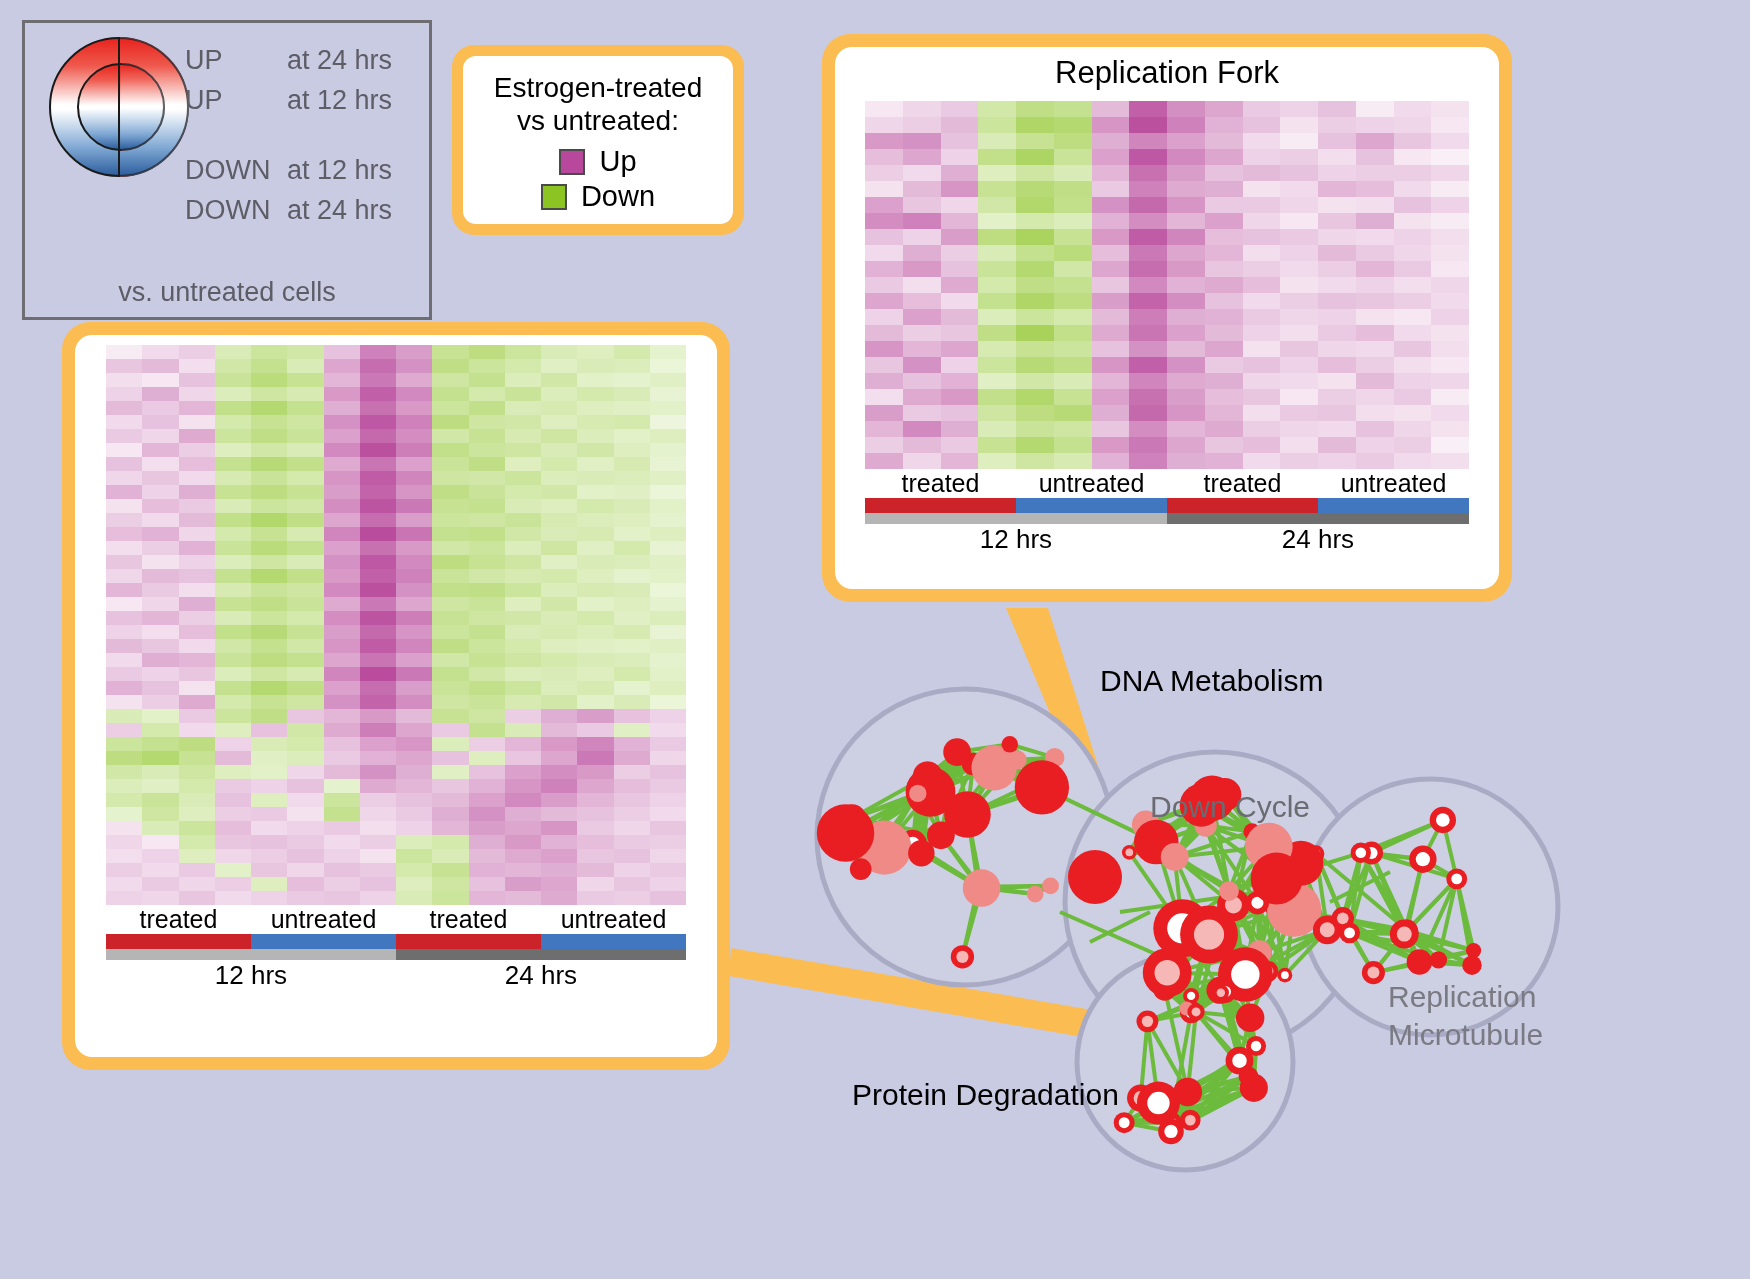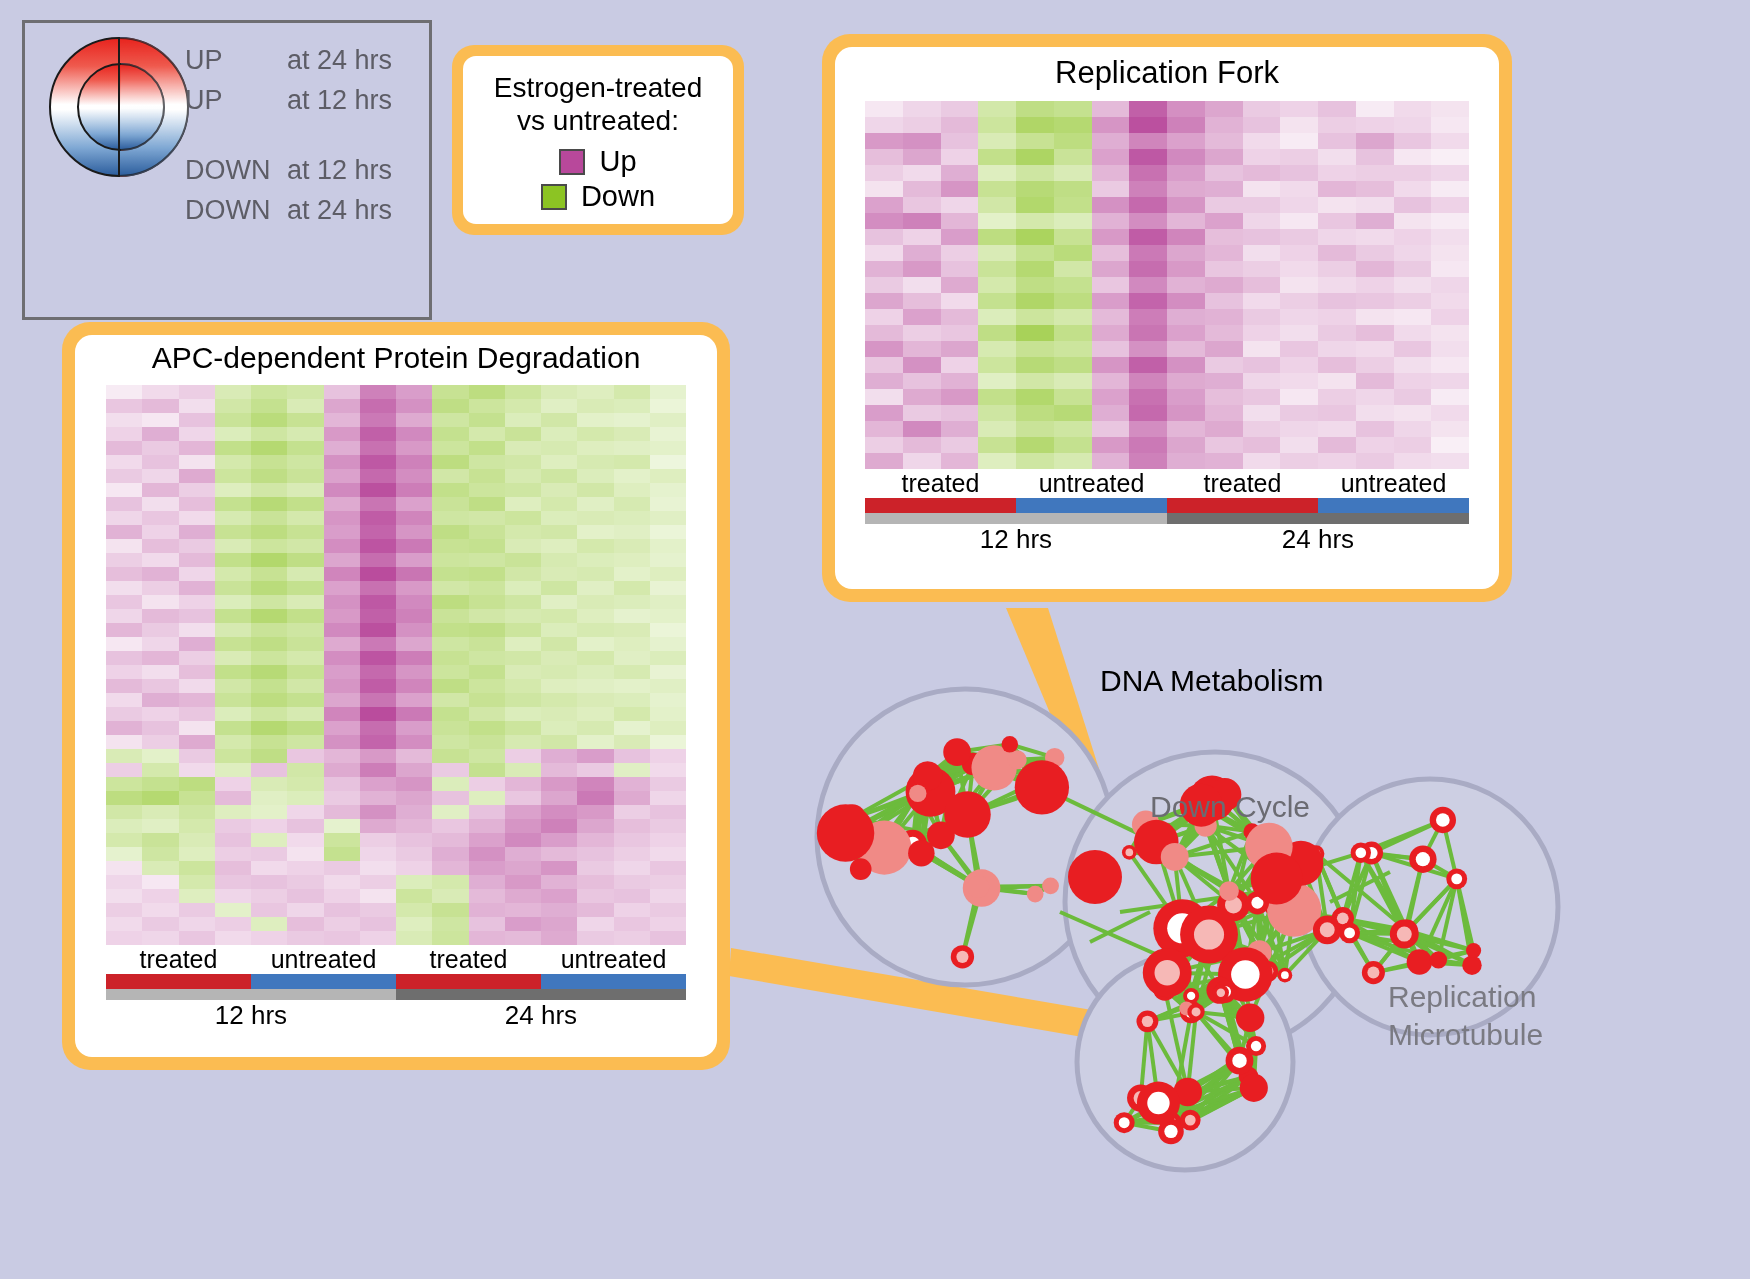--- a/index.html
+++ b/index.html
@@ -118,20 +118,21 @@
   </div>
   <div class="legend-row" style="top:132px;">
     <span class="legend-key">DOWN</span>
     <span class="legend-time">at 12 hrs</span>
   </div>
   <div class="legend-row" style="top:172px;">
     <span class="legend-key">DOWN</span>
     <span class="legend-time">at 24 hrs</span>
   </div>
 
+  <div class="legend-caption" style="top:253px;">vs. untreated cells</div>
 </div>
 
 <div class="abs" id="ud-legend">
   <div class="inner">
     <div class="ud-title">Estrogen-treated</div>
     <div class="ud-title" style="margin-bottom:6px;">vs untreated:</div>
     <div class="ud-item">
       <span class="ud-swatch" id="sw-up" style="background: rgb(184, 72, 155);"></span>
       <span class="ud-label">Up</span>
     </div>
@@ -535,21 +536,20 @@
       <div class="time-labels" id="tl-rep" style="grid-template-columns: repeat(2, 1fr);">
           <span>12 hrs</span>
           <span>24 hrs</span>
         </div>
     </div>
   </div>
 </div>
 
 <div class="abs panel" id="panel-apc">
   <div class="sheet">
-    <div class="panel-title">APC-dependent Protein Degradation</div>
     <div style="width:580px; margin-top:10px;">
       <div class="hm" id="hm-apc" style="grid-template-columns: repeat(16, 1fr); grid-auto-rows: 14px;">
           <div class="hm-cell" style="background: rgb(247, 235, 244);"></div>
           <div class="hm-cell" style="background: rgb(241, 218, 235);"></div>
           <div class="hm-cell" style="background: rgb(236, 206, 228);"></div>
           <div class="hm-cell" style="background: rgb(217, 235, 182);"></div>
           <div class="hm-cell" style="background: rgb(204, 229, 157);"></div>
           <div class="hm-cell" style="background: rgb(209, 231, 167);"></div>
           <div class="hm-cell" style="background: rgb(231, 194, 222);"></div>
           <div class="hm-cell" style="background: rgb(206, 129, 186);"></div>
@@ -2014,13 +2014,14 @@
           <circle cx="357.43167922083" cy="409.3637644469834" r="10.933830079899053" fill="#e81e22"></circle>
           <circle cx="357.43167922083" cy="409.3637644469834" r="5.685591641547508" fill="#f6b8b6"></circle>
         </g>
         <circle cx="305" cy="265" r="27" fill="#e81e22"></circle>
       </g>
   </svg>
   <div class="net-label" style="left: 310px; top: 52px; color: rgb(0, 0, 0); font-size: 30px;">DNA Metabolism</div>
   <div class="net-label" style="left: 360px; top: 178px; color: rgb(107, 107, 114); font-size: 30px;">Down Cycle</div>
   <div class="net-label" style="left: 598px; top: 368px; color: rgb(122, 122, 130); font-size: 30px;">Replication</div>
   <div class="net-label" style="left: 598px; top: 406px; color: rgb(122, 122, 130); font-size: 30px;">Microtubule</div>
+  <div class="net-label" style="left: 62px; top: 466px; color: rgb(0, 0, 0); font-size: 30px;">Protein Degradation</div>
 </div>
 
 </body></html>

